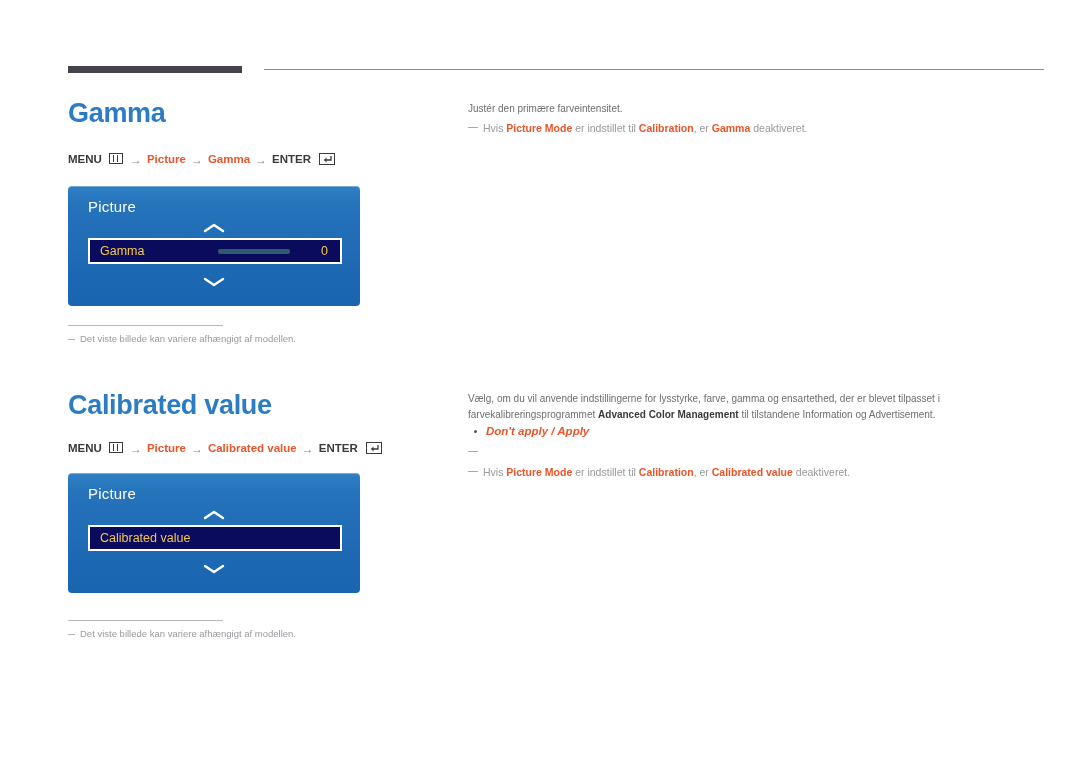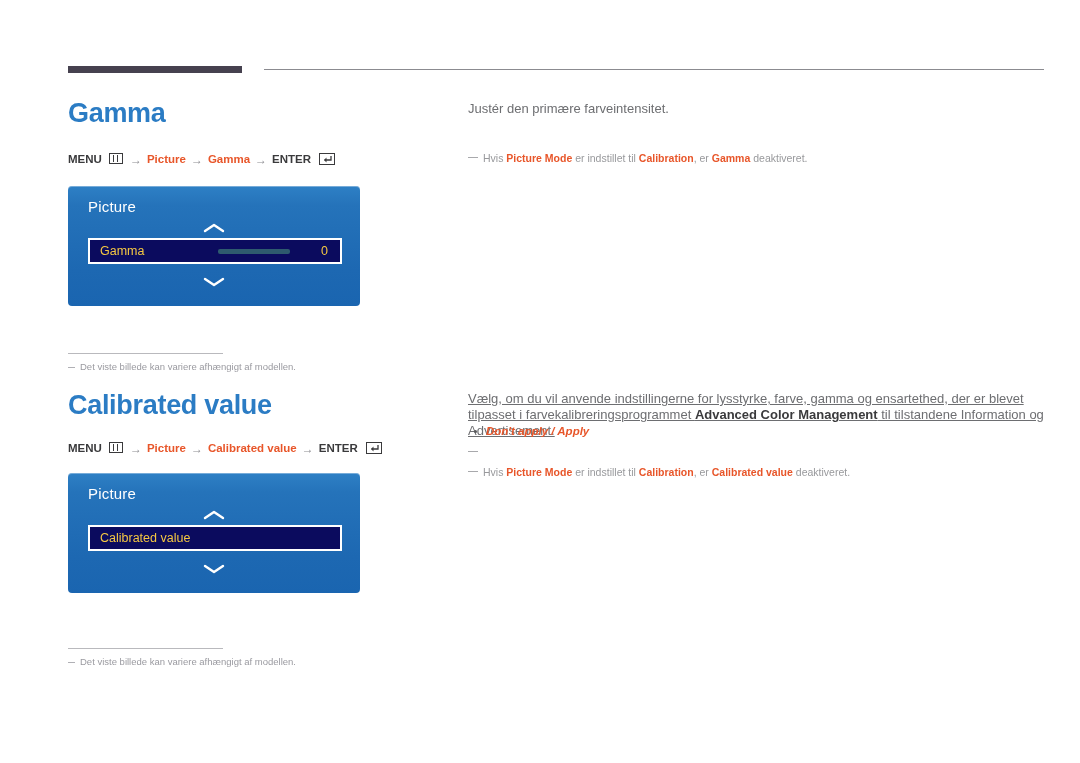--- a/index.html
+++ b/index.html
@@ -166,21 +166,21 @@
     border-radius: 2px;
   }
   .osd-row-value {
     position: absolute;
     right: 12px;
     font-size: 12.5px;
     color: #f5c842;
   }
 
   
-  .footnote-wrap { position: absolute; margin-top: 28px; }
+  .footnote-wrap { position: absolute; }
   .footnote-rule {
     width: 155px;
     height: 1px;
     background: #b9b9bd;
     margin-bottom: 7px;
   }
   .footnote {
     font-size: 9.5px;
     color: #9a9aa0;
     white-space: nowrap;
@@ -193,21 +193,21 @@
     width: 7px;
     height: 1px;
     background: #b0b0b5;
     margin-top: 6px;
     flex: 0 0 auto;
   }
 
   
   .lead {
     position: absolute;
-    font-size: 13px;
+    font-size: 10px;
     line-height: 16px;
     color: #6d6e71;
     width: 578px;
   }
   .note {
     position: absolute;
     font-size: 10.5px;
     line-height: 15px;
     color: #98999c;
     width: 578px;
@@ -298,21 +298,21 @@
     <div class="footnote-wrap" style="left:52px; top:325px;">
       <div class="footnote-rule"></div>
       <div class="footnote">
         <span class="dash"></span>
         <span>Det viste billede kan variere afhængigt af modellen.</span>
       </div>
     </div>
 
     <div class="lead" style="left:452px; top:101px;">Justér den primære farveintensitet.</div>
 
-    <div class="note" style="left:452px; top:121px;margin-top:30px;">
+    <div class="note" style="left:452px; top:121px;">
       <span class="em-dash"></span>
       <span class="note-body"><span>Hvis </span><b>Picture Mode</b><span> er indstillet til </span><b>Calibration</b><span>, er </span><b>Gamma</b><span> deaktiveret.</span></span>
     </div>
   </div>
 
   <div>
 
     <h1 class="section-title" style="left:52px; top:390px; margin:0;">Calibrated value</h1>
 
     <div class="menu-path" style="left:52px; top:442px;">
@@ -351,21 +351,21 @@
     </div>
 
     <div class="footnote-wrap" style="left:52px; top:620px;">
       <div class="footnote-rule"></div>
       <div class="footnote">
         <span class="dash"></span>
         <span>Det viste billede kan variere afhængigt af modellen.</span>
       </div>
     </div>
 
-    <div class="lead" style="left:452px; top:391px;text-decoration:underline;"><span>Vælg, om du vil anvende indstillingerne for lysstyrke, farve, gamma og ensartethed, der er blevet tilpasset i farvekalibreringsprogrammet </span><b>Advanced Color Management</b><span> til tilstandene Information og Advertisement.</span></div>
+    <div class="lead" style="left:452px; top:391px;"><span>Vælg, om du vil anvende indstillingerne for lysstyrke, farve, gamma og ensartethed, der er blevet tilpasset i farvekalibreringsprogrammet </span><b>Advanced Color Management</b><span> til tilstandene Information og Advertisement.</span></div>
 
     <div class="bullet" style="left:452px; top:425px;">
       <span class="dot"></span>
       <span>Don't apply / Apply</span>
     </div>
 
     <div class="note" style="left:452px; top:445px;">
       <span class="em-dash"></span>
     </div>
 

